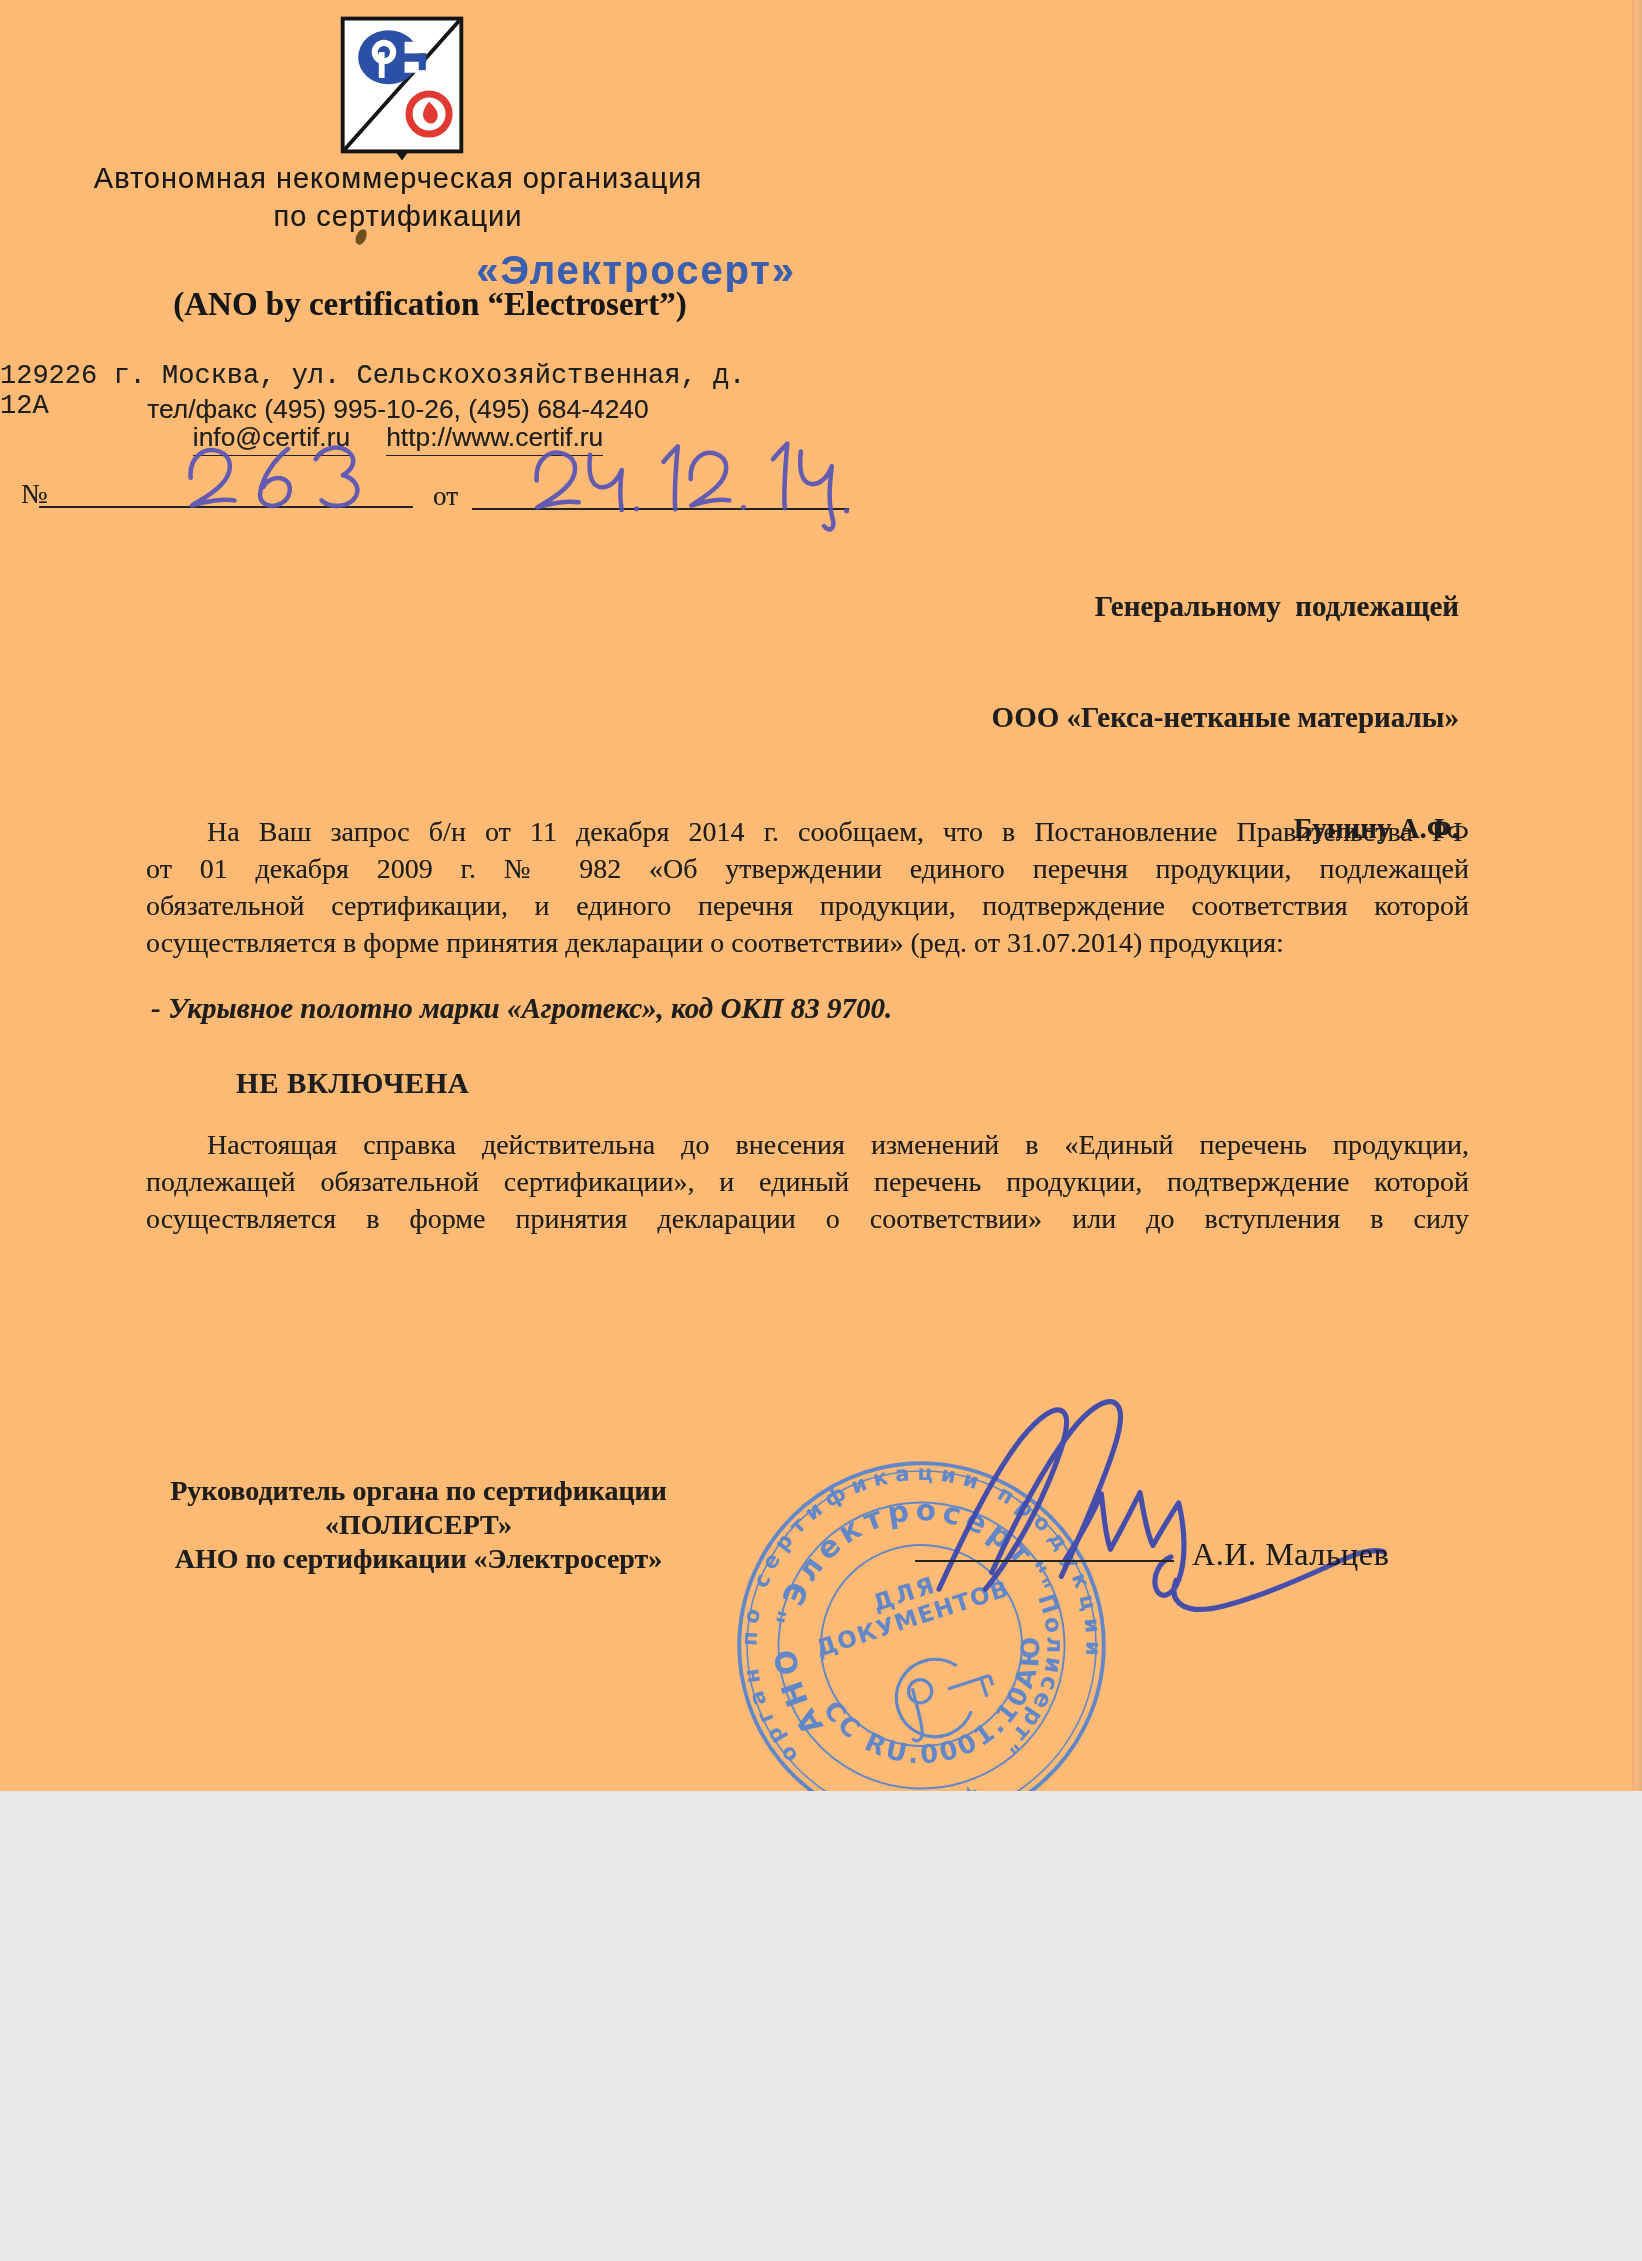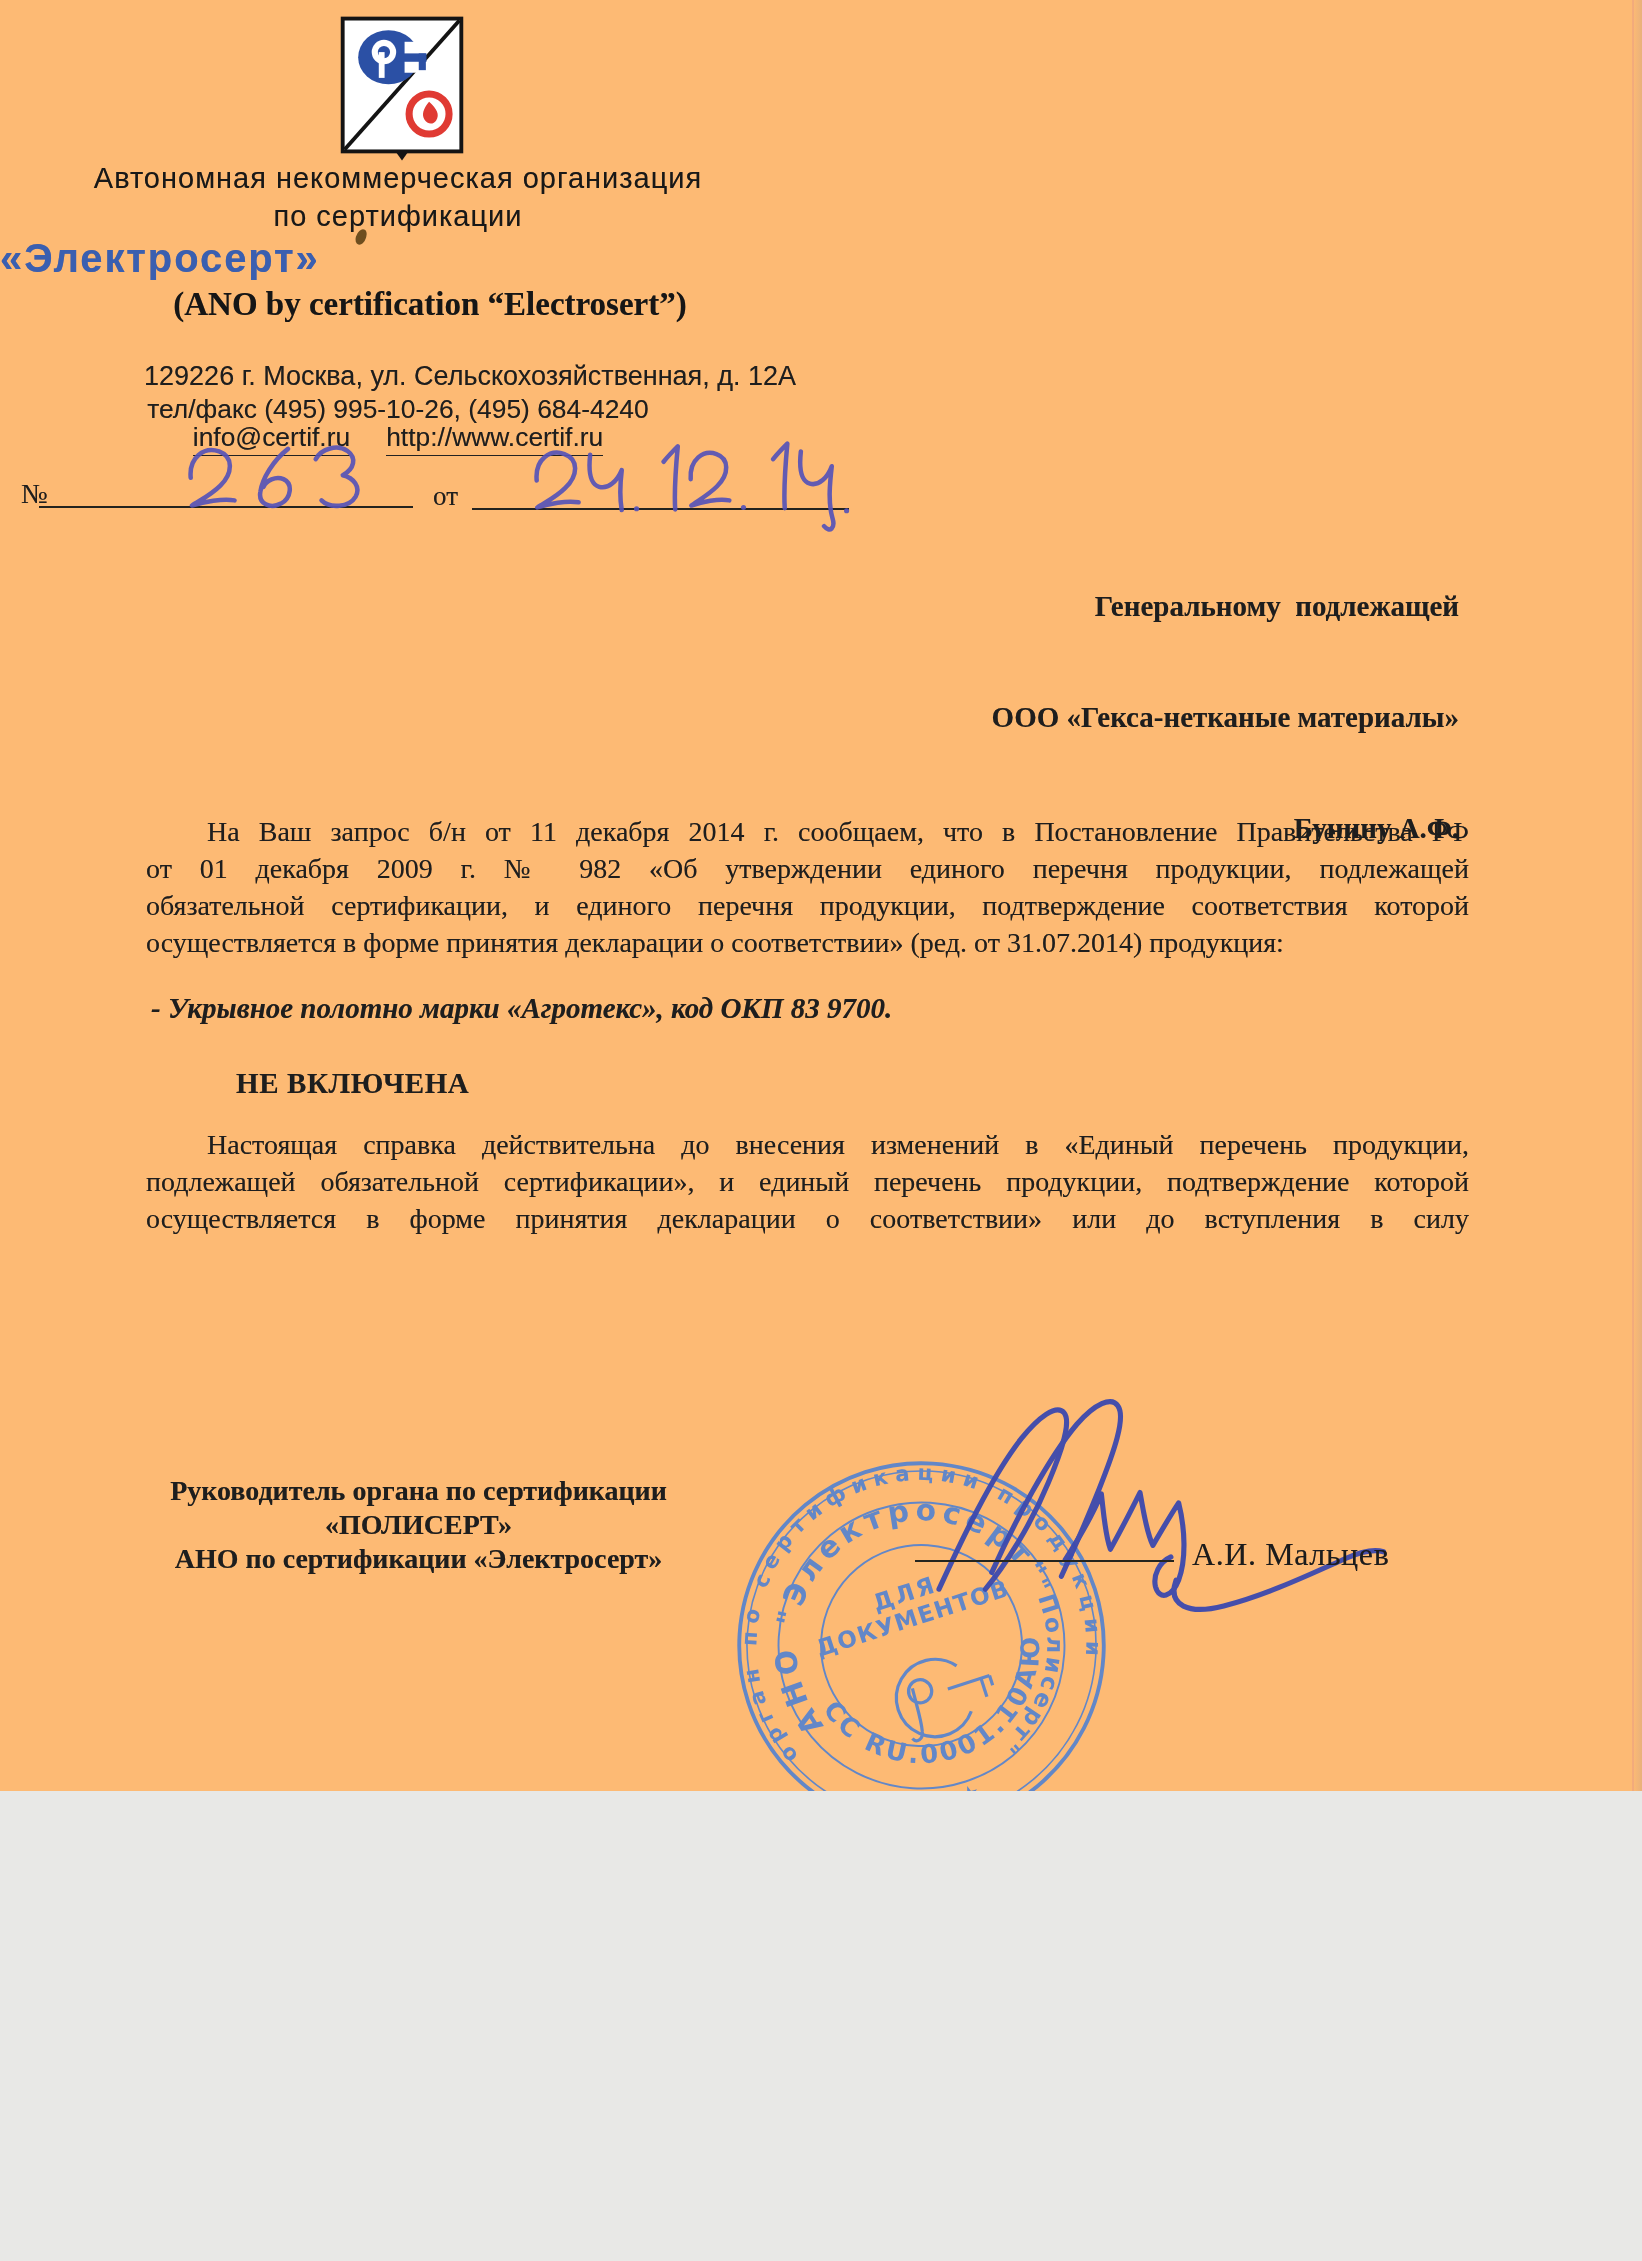--- a/index.html
+++ b/index.html
@@ -3,25 +3,25 @@
 <meta charset="utf-8">
 <style>
   html,body{margin:0;padding:0;background:#e8e8e6;}
   #page{position:relative;width:1643px;height:1791px;background:#fdba74;overflow:hidden;
         font-family:"Liberation Serif",serif;color:#1e1e1e;}
   .abs{position:absolute;}
   .ink{text-shadow:0 0 0.6px rgba(25,25,25,.45);}
   
   .org-line{left:0;width:796px;text-align:center;font-family:"Liberation Sans",sans-serif;
             font-size:29px;letter-spacing:1px;color:#181818;}
-  .org-title{left:0;width:796px;text-align:left;font-family:"Liberation Sans",sans-serif;
+  .org-title{left:0;width:796px;text-align:right;font-family:"Liberation Sans",sans-serif;
              font-weight:bold;font-size:40px;letter-spacing:1.9px;color:#3a5fb0;
-             text-shadow:0 0 0.6px rgba(40,70,160,.5);}
+             text-shadow:0 0 0.6px rgba(40,70,160,.5);margin-top:12px;}
   .org-en{left:0;width:796px;text-align:center;font-weight:bold;font-size:33px;color:#161616;margin-left:32px;}
-  .addr{left:0;width:796px;text-align:right;font-family:Liberation Sans, sans-serif;font-size:27px;}
+  .addr{left:0;width:796px;text-align:left;font-family:Liberation Mono, monospace;font-size:27px;}
   .phone{left:0;width:796px;text-align:center;font-family:"Liberation Sans",sans-serif;font-size:26.4px;}
   .emailrow{left:0;width:796px;text-align:center;font-family:"Liberation Sans",sans-serif;font-size:26.4px;}
   .emailrow span{display:inline-block;border-bottom:1.9px solid #222;padding-bottom:1.9px;margin:0 18px;}
   .speck{left:356px;top:229px;width:10.3px;height:16px;background:#6e4e1e;
          border-radius:60% 40% 55% 45%;transform:rotate(16deg);}
   
   .refsym{font-size:28px;}
   .refline{height:1.9px;background:#23231f;}
   
   .recipient{left:837px;top:514px;width:622px;text-align:right;font-weight:bold;

